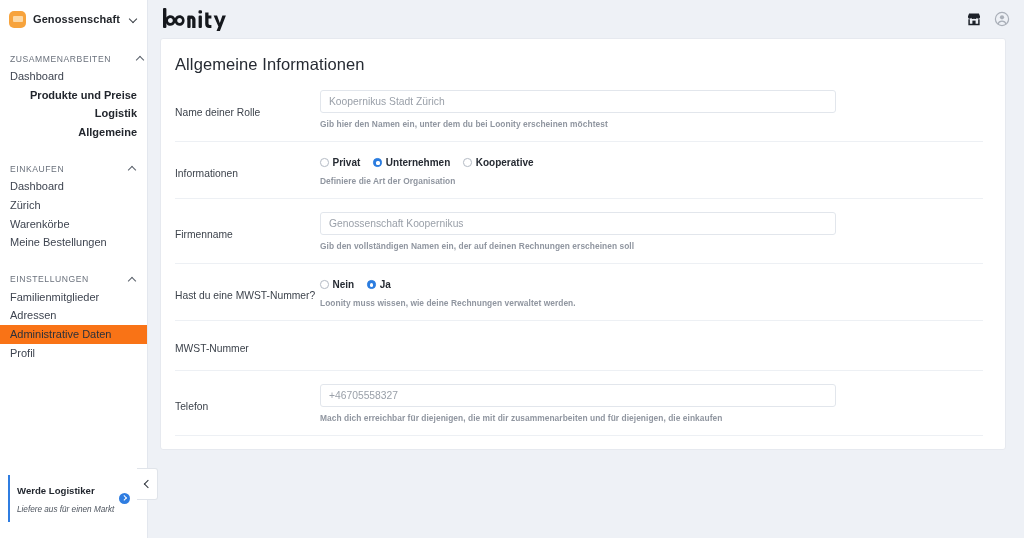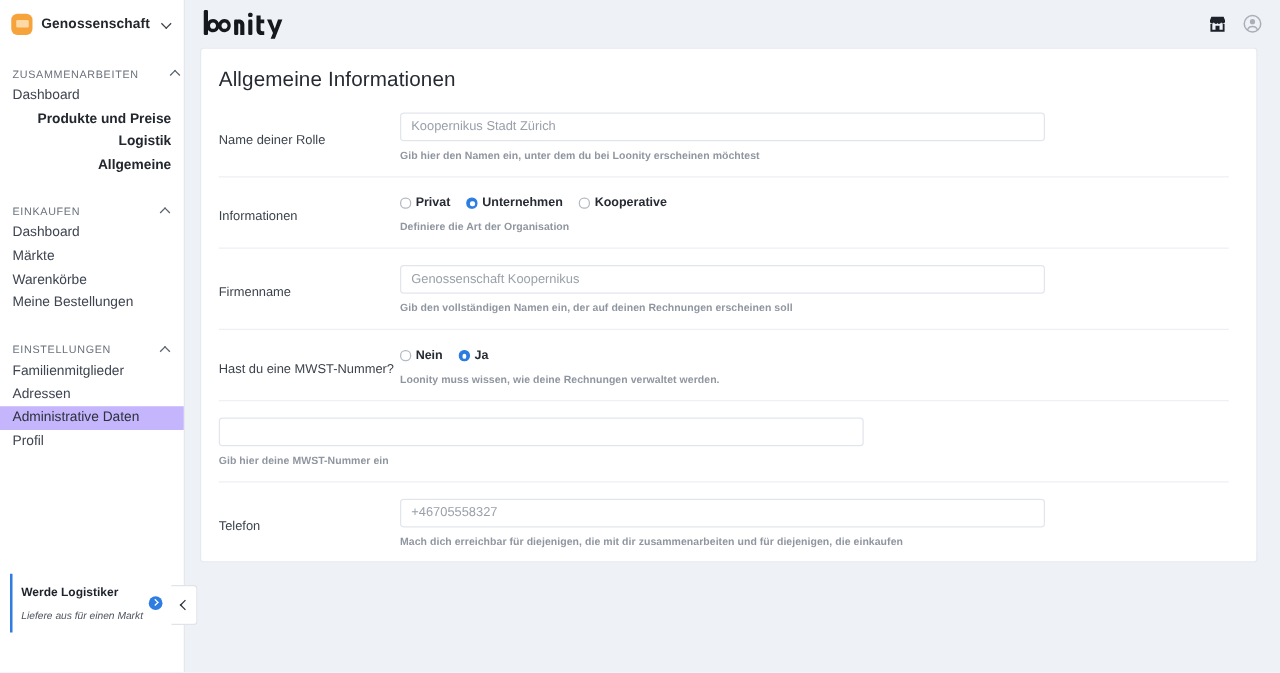--- a/index.html
+++ b/index.html
@@ -70,24 +70,24 @@
     border-left: 1.3px solid #5a616b; border-top: 1.3px solid #5a616b;
     transform: rotate(45deg);
   }
   .nav-item {
     display: block; height: 18.6px; line-height: 18.6px;
     padding: 0 10px; font-size: 11px;
     color: #3e4450; white-space: nowrap; cursor: pointer;
     text-decoration: none;
   }
   .nav-item.strong { font-weight: 700; color: #22262d; text-align: right; }
-  .nav-item.active { background: #c4b5fd; font-weight: 400; color: #2c313a; }
+  .nav-item.active { background: #f97316; font-weight: 400; color: #2c313a; }
 
   .promo {
-    margin: 4px 8px 32px 8px; padding: 5px 6px 6px 7px;
+    margin: 4px 8px 16px 8px; padding: 5px 6px 6px 7px;
     border-left: 2.5px solid #2f7de1;
     display: flex; align-items: center; cursor: pointer;
   }
   .promo-txt { flex: 1 1 auto; }
   .promo-title { font-size: 9.6px; font-weight: 700; color: #1f242c; line-height: 12px; }
   .promo-sub { font-size: 8.2px; font-style: italic; color: #4e555f; line-height: 11px; }
   .promo-arrow {
     width: 11px; height: 11px; border-radius: 50%;
     background: #2f7de1; position: relative; flex: 0 0 11px; margin-right: 3px;
   }
@@ -206,21 +206,21 @@
           <a class="nav-item strong">Produkte und Preise</a>
           <a class="nav-item strong">Logistik</a>
           <a class="nav-item strong">Allgemeine</a>
         </div>
         <div class="nav-section">
           <div class="nav-head">
             <span class="nav-head-label">EINKAUFEN</span>
             <span class="chev-up"></span>
           </div>
           <a class="nav-item">Dashboard</a>
-          <a class="nav-item">Märkte</a>
+          <a class="nav-item">Zürich</a>
           <a class="nav-item">Warenkörbe</a>
           <a class="nav-item">Meine Bestellungen</a>
         </div>
         <div class="nav-section">
           <div class="nav-head">
             <span class="nav-head-label">EINSTELLUNGEN</span>
             <span class="chev-up"></span>
           </div>
           <a class="nav-item">Familienmitglieder</a>
           <a class="nav-item">Adressen</a>
@@ -314,21 +314,21 @@
                   </span>
                   <span class="radio sel">
                     <span class="dot"></span>
                     <span class="rl">Ja</span>
                   </span>
                 </div>
                 <div class="f-hint">Loonity muss wissen, wie deine Rechnungen verwaltet werden.</div>
               </div>
             </div>
             <div class="form-row">
-              <div class="f-control"><input class="f-input" type="text" placeholder="" style=""><div class="f-hint">Gib hier deine MWST-Nummer ein</div></div>
+              <div class="f-label">MWST-Nummer</div>
             </div>
             <div class="form-row">
               <div class="f-label">Telefon</div>
               <div class="f-control"><input class="f-input" type="text" placeholder="+46705558327" style=""><div class="f-hint">Mach dich erreichbar für diejenigen, die mit dir zusammenarbeiten und für diejenigen, die einkaufen</div></div>
             </div>
             <div class="form-row">
               <div class="f-control"><input class="f-input" type="text" placeholder="info@koopernikus.ch" style=""></div>
             </div>
             <div class="form-row">
               <div class="f-label">Website</div>

